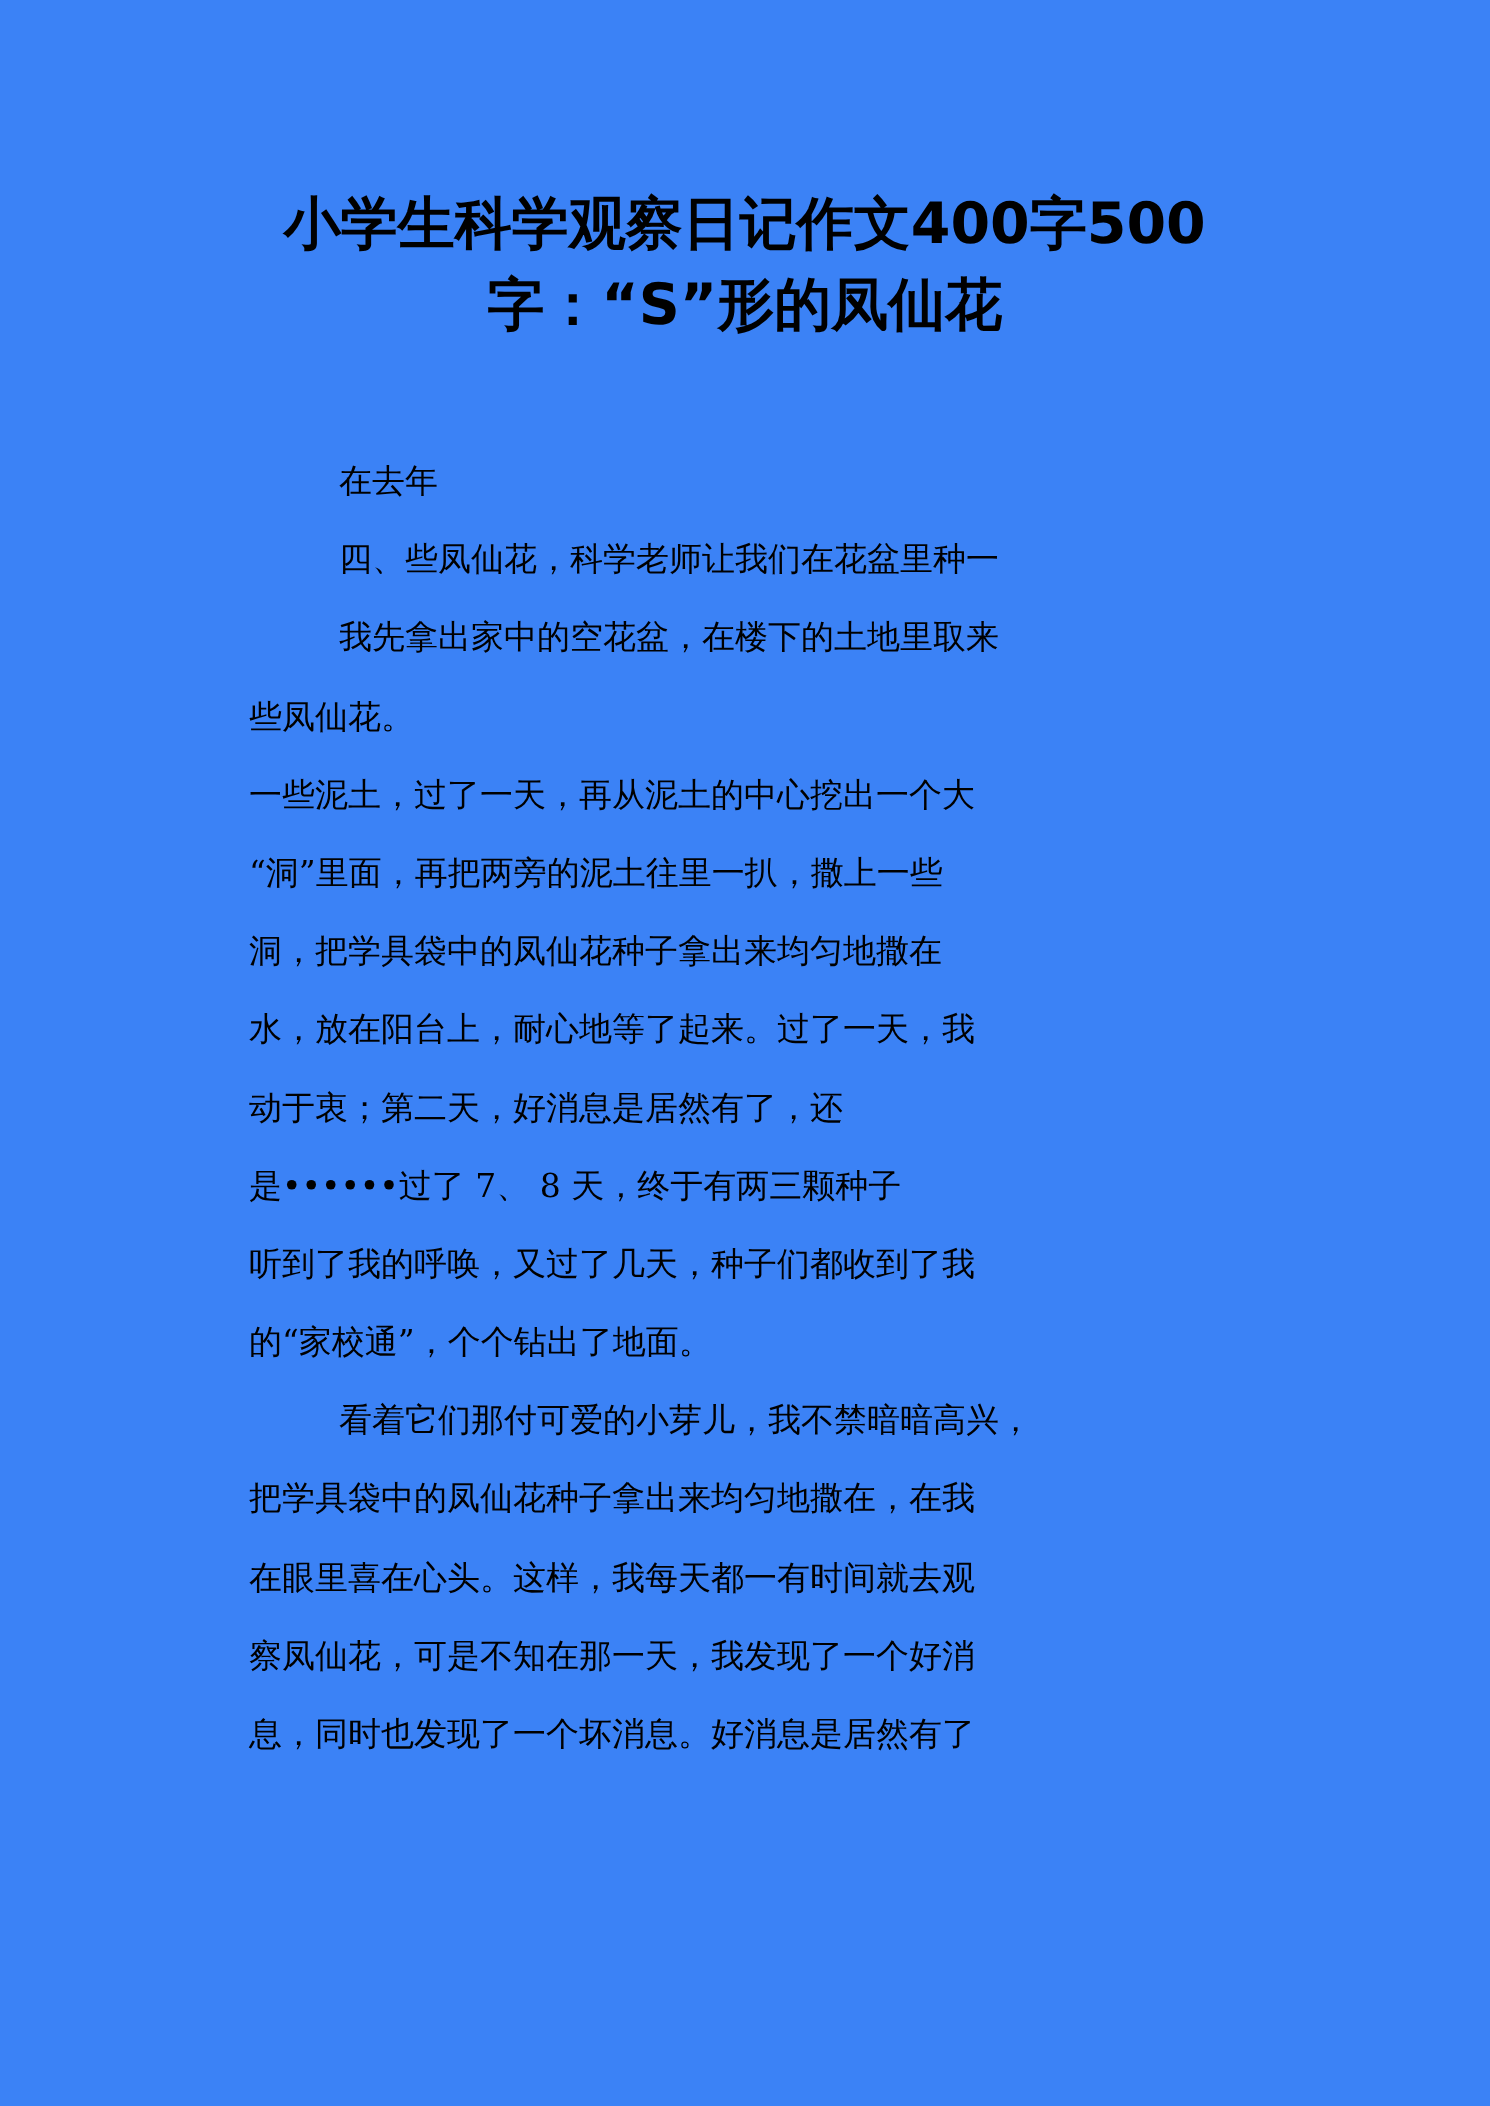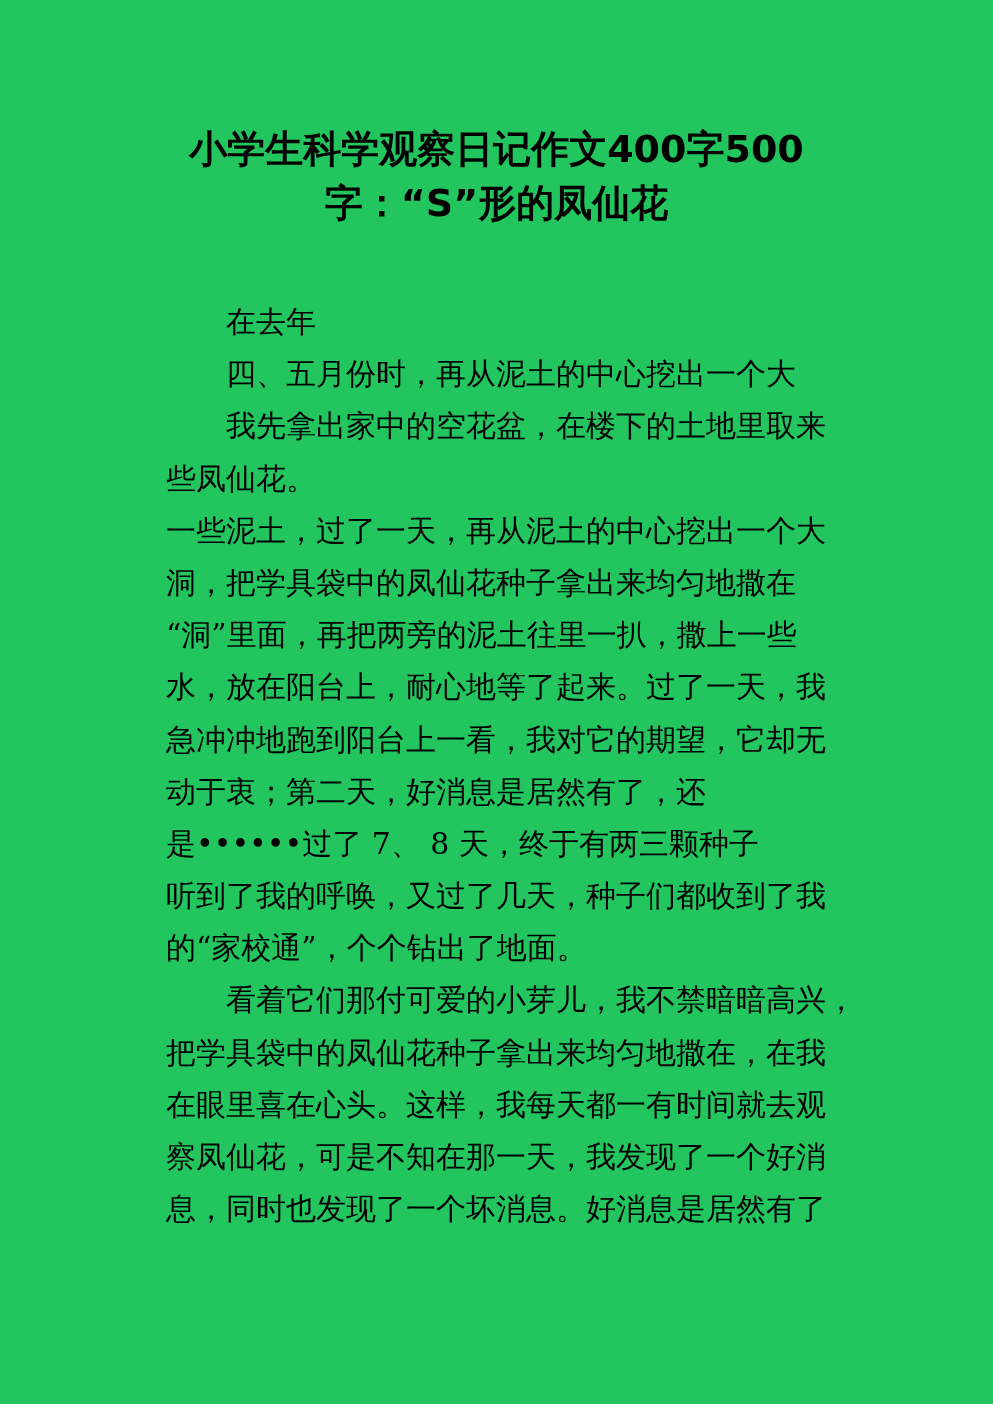--- a/index.html
+++ b/index.html
@@ -13,21 +13,21 @@
       position: relative;
       overflow: hidden;
       color: #000000;
     }
     .page {
       position: absolute;
       left: 0;
       top: 0;
       width: 993px;
       height: 1404px;
-      background: #22c55e;
+      background: #3b82f6;
     }
     .title {
       position: absolute;
       left: 0;
       top: 122px;
       width: 993px;
       text-align: center;
       font-family: "DejaVu Sans", "Liberation Sans", sans-serif;
       font-weight: bold;
       font-size: 38px;
@@ -37,21 +37,21 @@
     .title .tline {
       display: block;
       white-space: nowrap;
     }
     .body-text {
       position: absolute;
       left: 166px;
       top: 296px;
       width: 680px;
       font-family: "DejaVu Serif", "Liberation Serif", serif;
-      font-size: 30px;
+      font-size: 22px;
       line-height: 52.2px;
     }
     .line {
       display: block;
       white-space: nowrap;
       height: 52.2px;
     }
     .indent {
       padding-left: 60px;
     }
@@ -60,28 +60,27 @@
 <body>
 
 <div class="page">
   <h1 class="title" style="margin:0;">
     <span class="tline">小学生科学观察日记作文400字500</span>
     <span class="tline">字：“S”形的凤仙花</span>
   </h1>
 
   <div class="body-text">
     <span class="line indent">在去年</span>
-    <span class="line indent">四、五月份时，再从泥土的中心挖出一个大</span>
+    <span class="line indent">四、些凤仙花，科学老师让我们在花盆里种一</span>
     <span class="line indent">我先拿出家中的空花盆，在楼下的土地里取来</span>
     <span class="line">些凤仙花。</span>
     <span class="line">一些泥土，过了一天，再从泥土的中心挖出一个大</span>
+    <span class="line">“洞”里面，再把两旁的泥土往里一扒，撒上一些</span>
     <span class="line">洞，把学具袋中的凤仙花种子拿出来均匀地撒在</span>
-    <span class="line">“洞”里面，再把两旁的泥土往里一扒，撒上一些</span>
     <span class="line">水，放在阳台上，耐心地等了起来。过了一天，我</span>
-    <span class="line">急冲冲地跑到阳台上一看，我对它的期望，它却无</span>
     <span class="line">动于衷；第二天，好消息是居然有了，还</span>
     <span class="line">是••••••过了 7、 8 天，终于有两三颗种子</span>
     <span class="line">听到了我的呼唤，又过了几天，种子们都收到了我</span>
     <span class="line">的“家校通”，个个钻出了地面。</span>
     <span class="line indent">看着它们那付可爱的小芽儿，我不禁暗暗高兴，</span>
     <span class="line">把学具袋中的凤仙花种子拿出来均匀地撒在，在我</span>
     <span class="line">在眼里喜在心头。这样，我每天都一有时间就去观</span>
     <span class="line">察凤仙花，可是不知在那一天，我发现了一个好消</span>
     <span class="line">息，同时也发现了一个坏消息。好消息是居然有了</span>
   </div>

